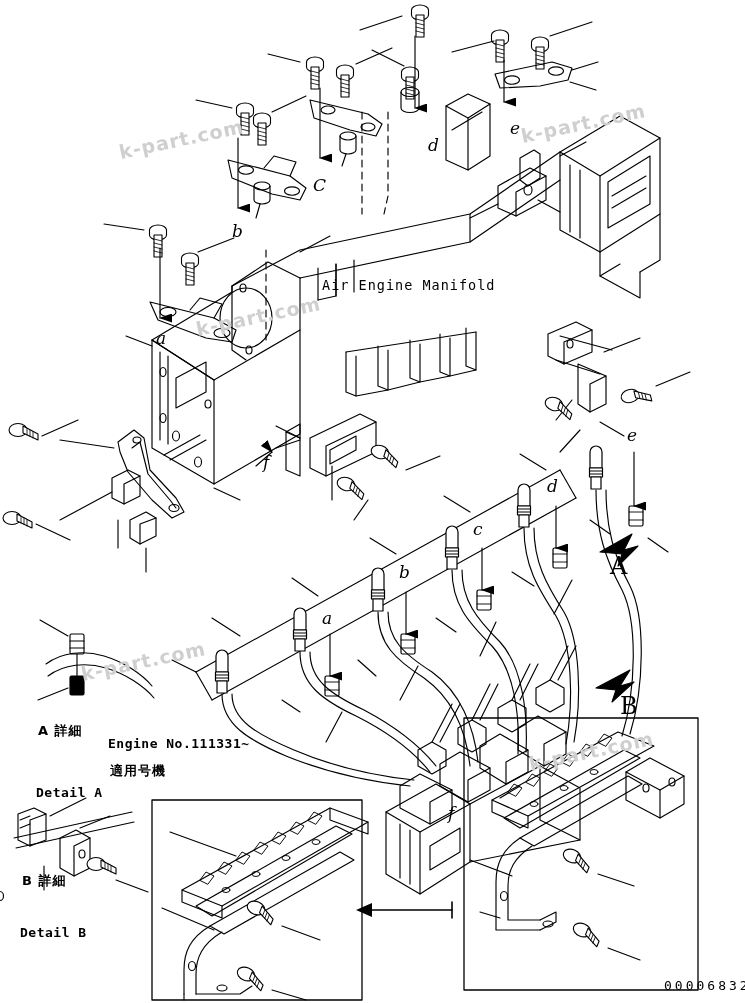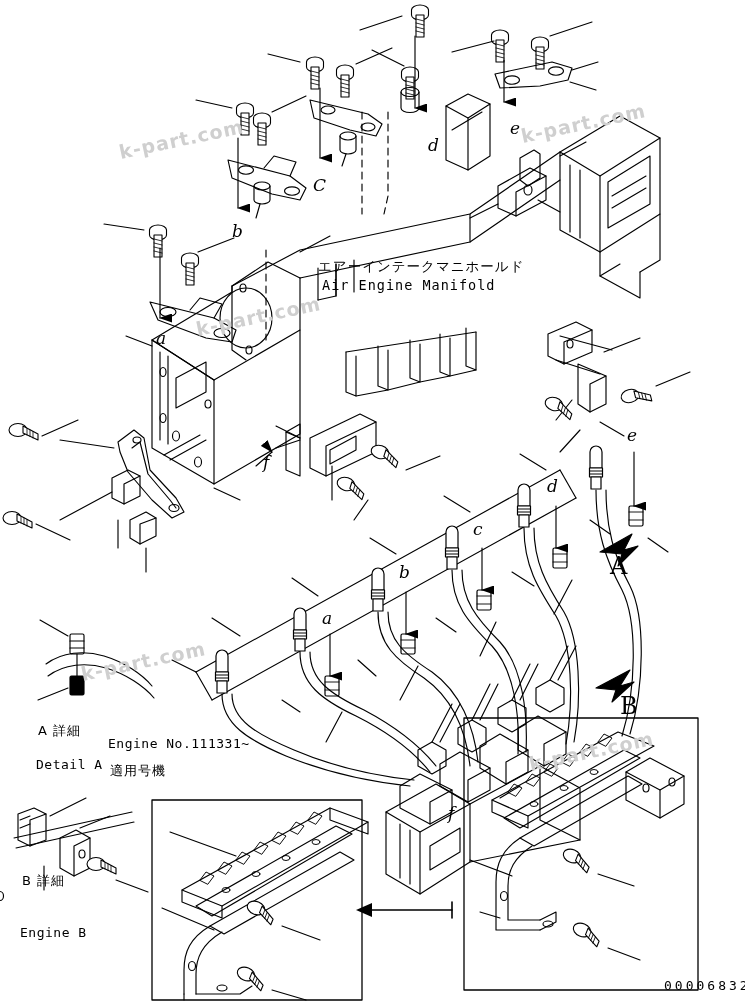--- a/index.html
+++ b/index.html
@@ -14,21 +14,21 @@
   .callout{position:absolute;color:#000;font-family:"DejaVu Serif","Liberation Serif",serif;
            font-size:17px;font-style:italic;}
   .bigletter{position:absolute;color:#000;font-family:"DejaVu Serif","Liberation Serif",serif;
            font-size:24px;}
   .wm{position:absolute;color:#cfcfcf;font-family:"DejaVu Sans","Liberation Sans",sans-serif;
       font-size:19px;font-weight:bold;letter-spacing:1px;white-space:nowrap;
       -webkit-user-select:none;user-select:none;}
   .partno{position:absolute;font-family:"DejaVu Sans Mono","Liberation Mono",monospace;
       font-size:13px;letter-spacing:3px;color:#000;}
   .lbl-main{font-size:13.5px;line-height:17px;}
-  .lbl-det{font-size:13px;line-height:17px;}
+  .lbl-det{font-size:13px;line-height:17px;font-weight:bold;}
 </style>
 </head>
 <body>
 
 <div id="sheet">
 
   <svg class="layer" viewBox="0 0 745 1003" xmlns="http://www.w3.org/2000/svg">
     <defs>
       <marker id="solidArrow" markerWidth="9" markerHeight="13" refX="4.5" refY="12" orient="auto" markerUnits="userSpaceOnUse">
         <path d="M0,0 L9,0 L4.5,13 Z" fill="#000"></path>
@@ -443,27 +443,26 @@
   <div class="callout" style="left:322px;top:608px;">a</div>
   <div class="callout" style="left:399px;top:562px;">b</div>
   <div class="callout" style="left:473px;top:519px;">c</div>
   <div class="callout" style="left:547px;top:476px;">d</div>
   <div class="callout" style="left:627px;top:425px;">e</div>
   <div class="callout" style="left:448px;top:803px;">f</div>
 
   <div class="bigletter" style="left:610px;top:552px;">A</div>
   <div class="bigletter" style="left:620px;top:692px;">B</div>
 
-  <div class="txt jp lbl-main" style="left:318px;top:258px;">エアーインテークマニホールド</div>
   <div class="txt mono lbl-main" style="left:322px;top:277px;letter-spacing:1px;">Air Engine Manifold</div>
 
   <div class="txt jp lbl-det" style="left:110px;top:762px;">適用号機</div>
   <div class="txt mono lbl-det" style="left:108px;top:735px;letter-spacing:0.5px;">Engine No.111331~</div>
 
   <div class="txt jp lbl-det" style="left:38px;top:722px;">A 詳細</div>
-  <div class="txt mono lbl-det" style="left:36px;top:756px;letter-spacing:0.5px;">Detail A</div>
+  <div class="txt mono lbl-det" style="left:36px;top:784px;letter-spacing:0.5px;">Detail A</div>
 
   <div class="txt jp lbl-det" style="left:22px;top:872px;">B 詳細</div>
-  <div class="txt mono lbl-det" style="left:20px;top:924px;letter-spacing:0.5px;">Engine B</div>
+  <div class="txt mono lbl-det" style="left:20px;top:924px;letter-spacing:0.5px;">Detail B</div>
 
   <div class="partno" style="left:664px;top:978px;">00006832</div>
 
 </div>
 
 </body></html>

